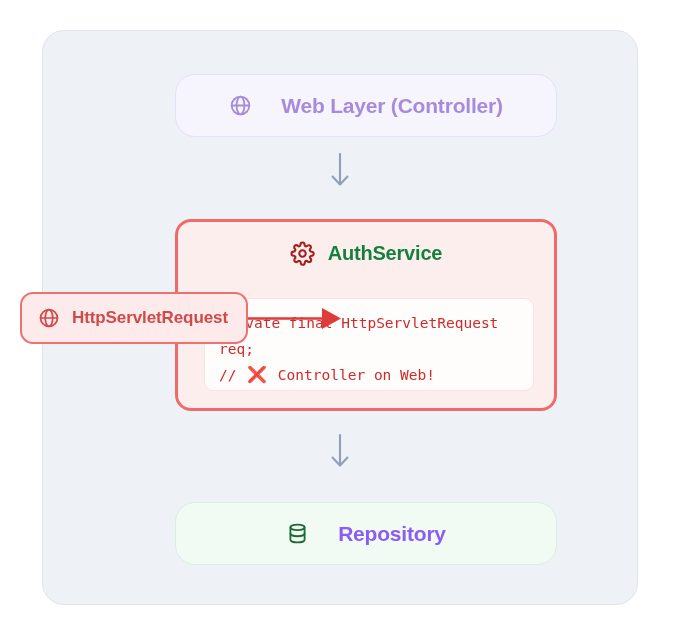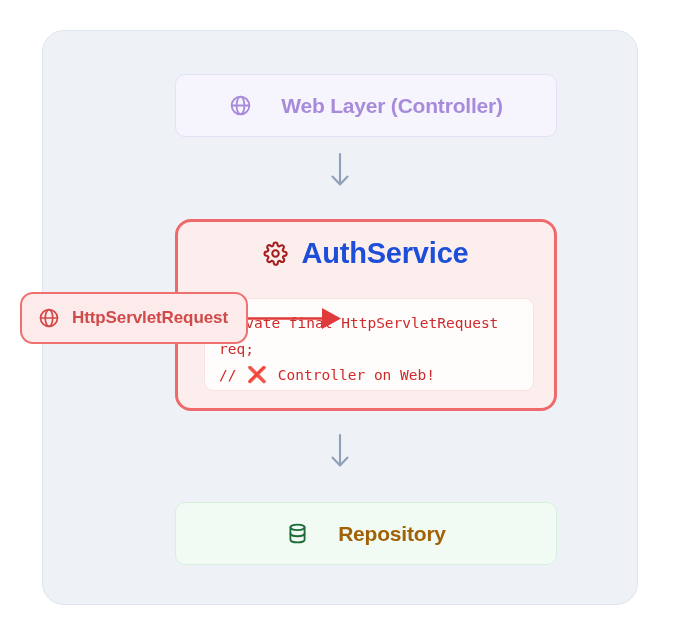--- a/index.html
+++ b/index.html
@@ -26,21 +26,21 @@
     box-sizing: border-box;
     background: #eef1f6;
     border: 1px solid #dfe4ed;
     border-radius: 22px;
   }
 
   
   .layer-box {
     position: absolute;
     box-sizing: border-box;
-    border-radius: 10px;
+    border-radius: 20px;
     display: flex;
     align-items: center;
     justify-content: center;
     gap: 29px;
   }
   .layer-title {
     font-size: 21px;
     font-weight: bold;
     letter-spacing: -0.2px;
     white-space: nowrap;
@@ -77,21 +77,21 @@
     gap: 0;
   }
   #auth-service-header {
     display: flex;
     align-items: center;
     justify-content: center;
     gap: 13px;
     height: 62px;
     width: 100%;
   }
-  #auth-service-header .layer-title { color: #1d4ed8; font-size: 29px; text-align: center; }
+  #auth-service-header .layer-title { color: #15803d; font-size: 20px; text-align: center; }
 
   
   #code-block {
     position: absolute;
     left: 26px;
     top: 76px;
     width: 330px;
     height: 93px;
     box-sizing: border-box;
     background: #fffcfc;
@@ -114,21 +114,21 @@
 
   
   #repository-box {
     left: 132px;
     top: 471px;
     width: 382px;
     height: 63px;
     background: #f1fbf3;
     border: 1px solid #d6f0de;
   }
-  #repository-box .layer-title { color: #a16207; }
+  #repository-box .layer-title { color: #8b5cf6; }
 
   
   .flow-arrow {
     position: absolute;
     left: 50%;
     transform: translateX(-50%);
     line-height: 0;
   }
   #flow-arrow-1 { top: 119px; }
   #flow-arrow-2 { top: 400px; }

